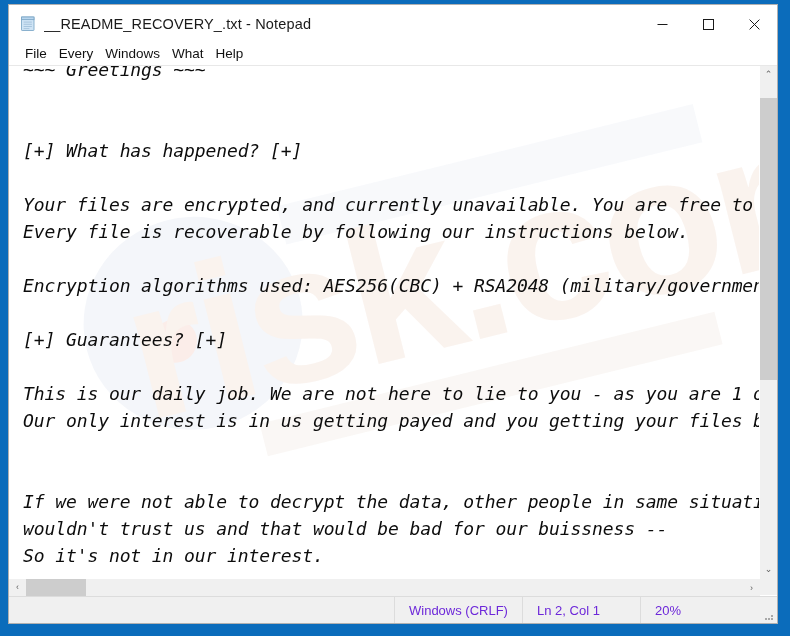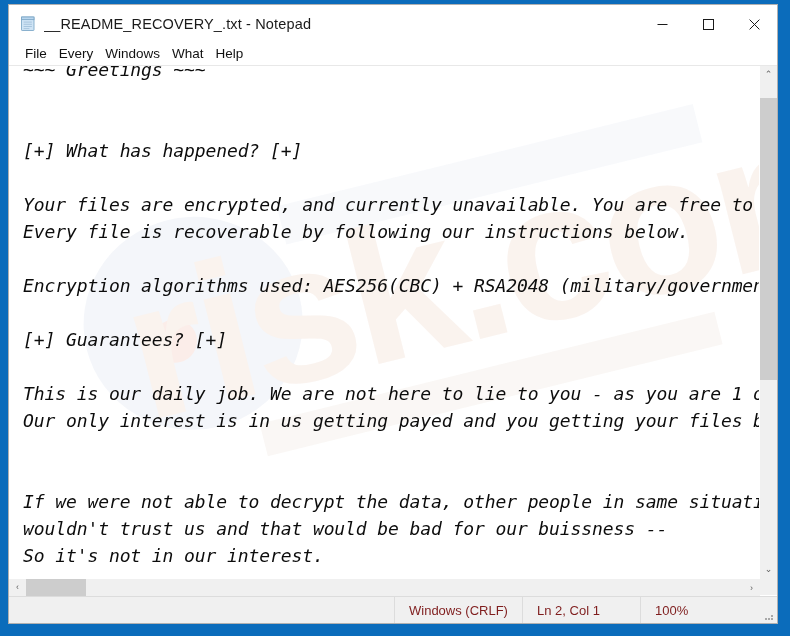--- a/index.html
+++ b/index.html
@@ -209,21 +209,21 @@
   
   .statusbar {
     height: 26px;
     min-height: 26px;
     background: #f0f0f0;
     border-top: 1px solid #dcdcdc;
     display: flex;
     align-items: center;
     justify-content: flex-end;
     font-size: 13px;
-    color: #7f1d1d;
+    color: #6d28d9;
     user-select: none;
     position: relative;
   }
   .status-cell {
     border-left: 1px solid #dcdcdc;
     height: 26px;
     display: flex;
     align-items: center;
     padding-left: 14px;
     box-sizing: border-box;
@@ -342,21 +342,21 @@
           <div class="hthumb" id="hthumb" style="left: 17px; width: 60px;"></div>
           <div class="hscroll-track-end">›</div>
         </div>
         <div class="hscroll-corner"></div>
       </div>
     </div>
 
     <div class="statusbar">
       <div class="status-cell status-eol">Windows (CRLF)</div>
       <div class="status-cell status-lncol">Ln 2, Col 1</div>
-      <div class="status-cell status-zoom">100%</div>
+      <div class="status-cell status-zoom">20%</div>
       <div class="grip">
         <svg width="17" height="26" viewBox="0 0 17 26">
           <g fill="#a8a8a8">
             <rect x="11" y="18" width="2" height="2"></rect>
             <rect x="8" y="21" width="2" height="2"></rect>
             <rect x="11" y="21" width="2" height="2"></rect>
             <rect x="5" y="21" width="2" height="2"></rect>
           </g>
         </svg>
       </div>

